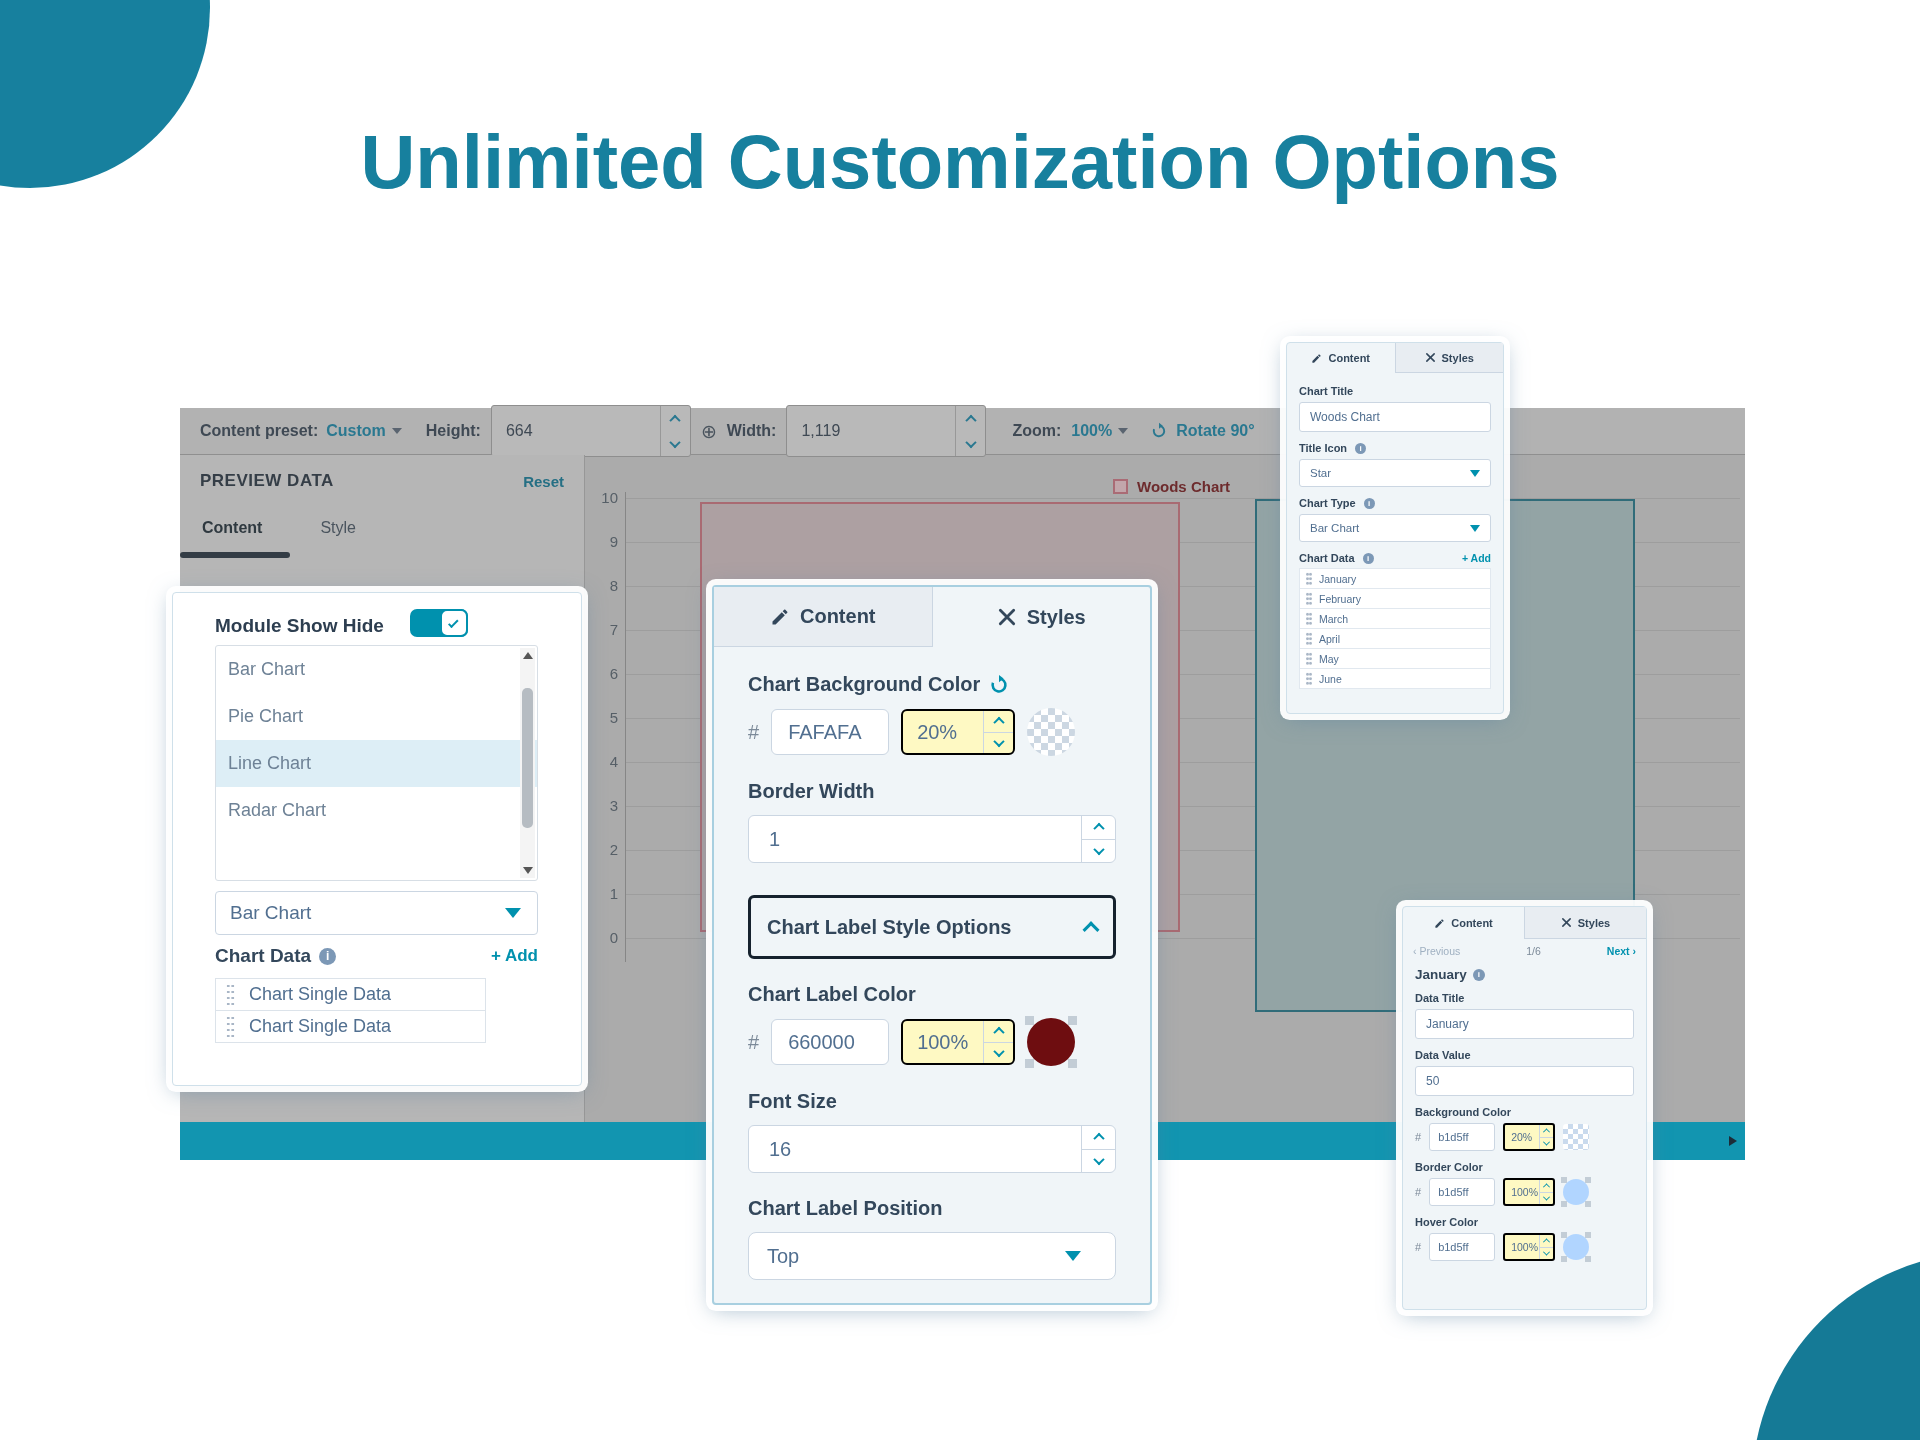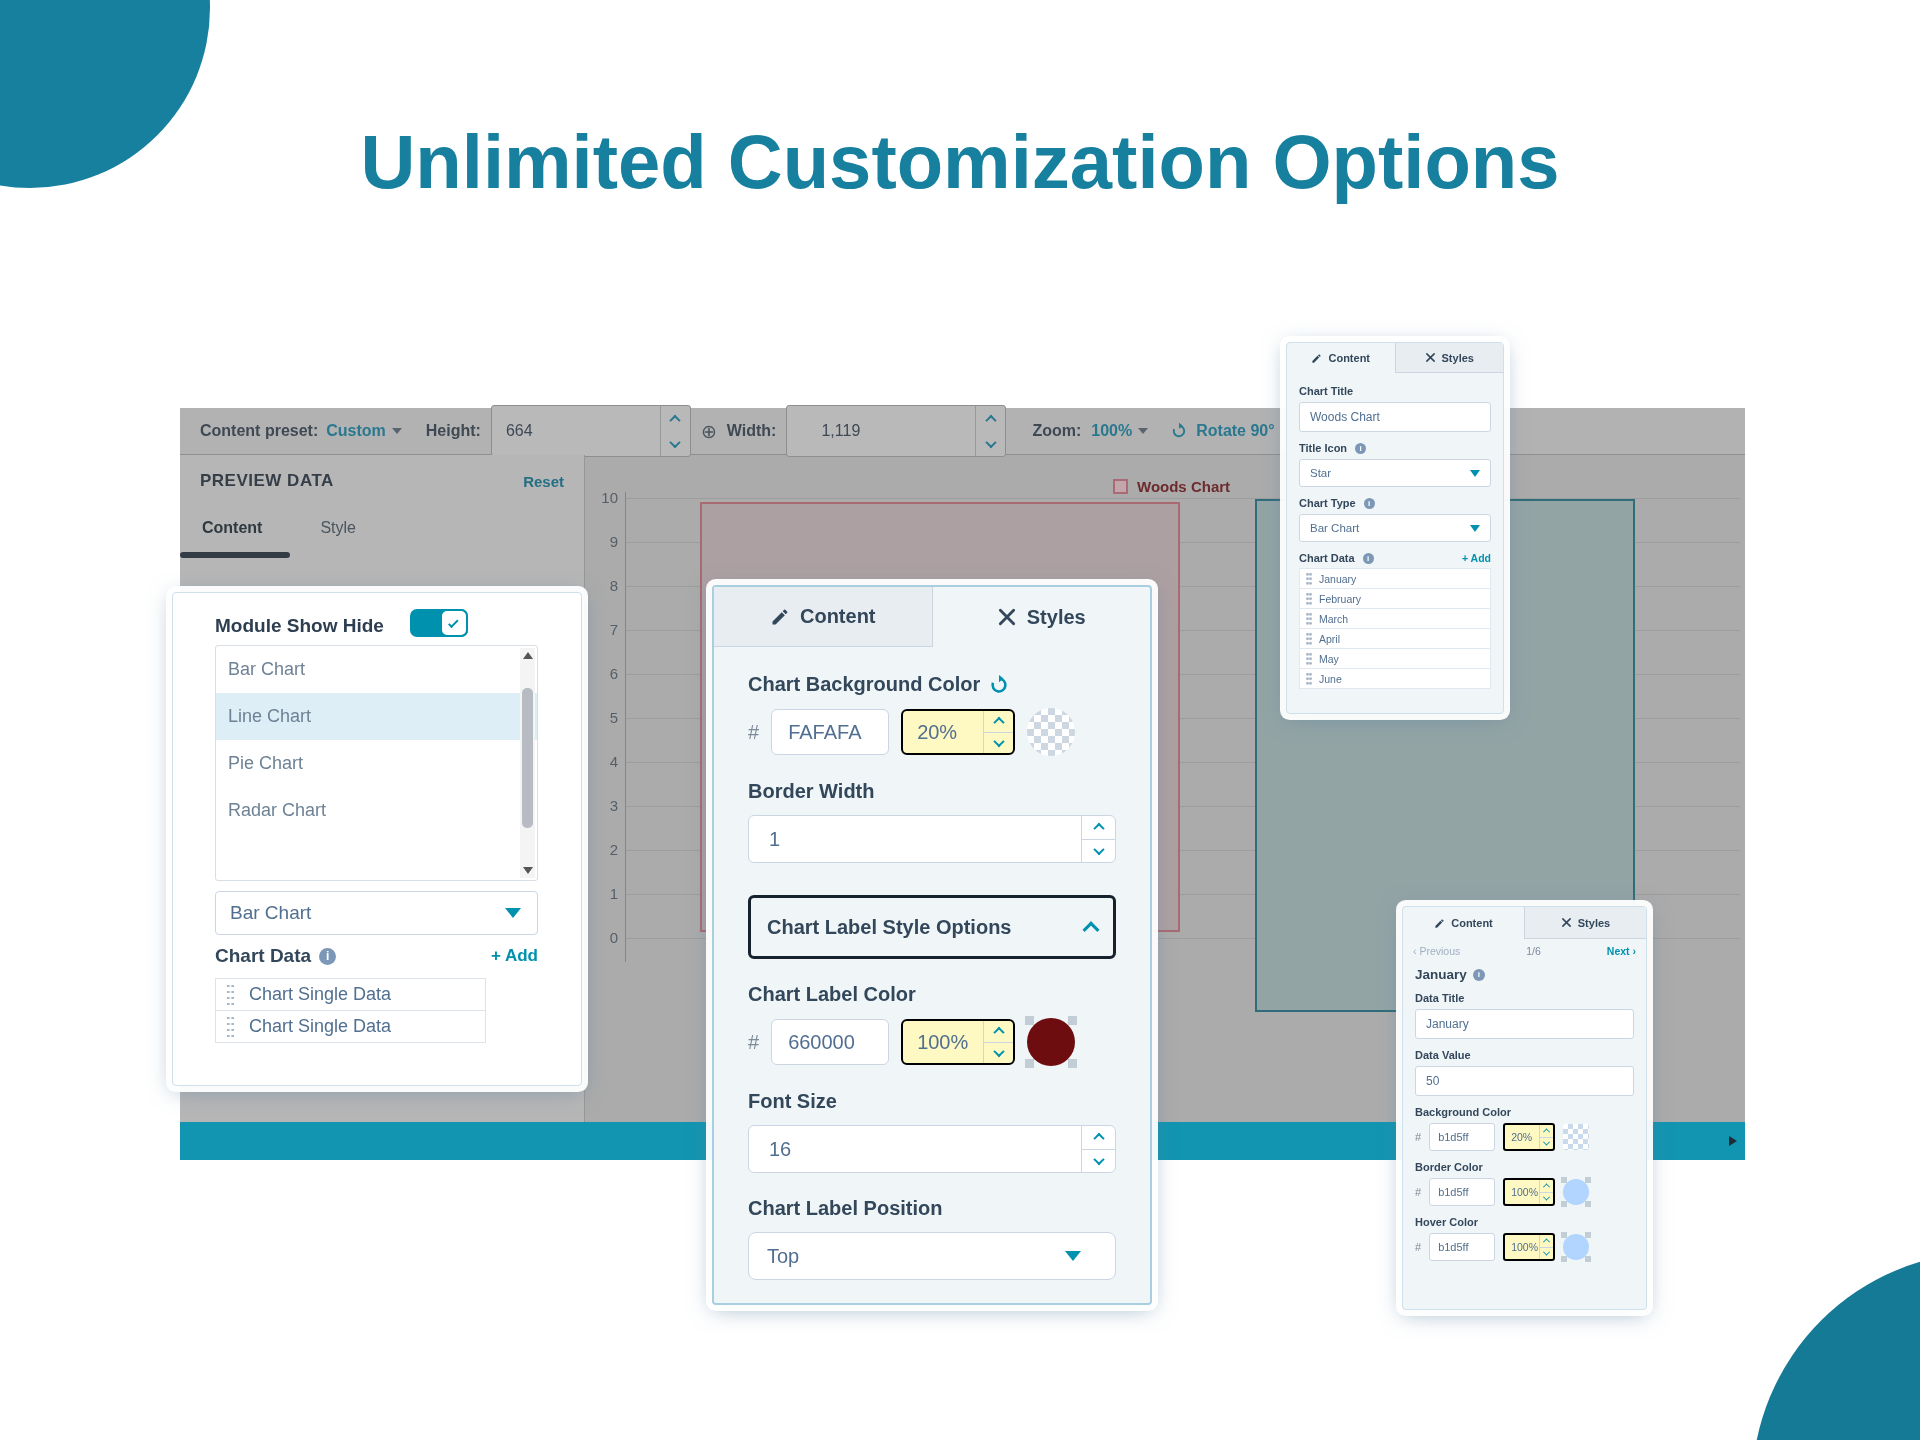--- a/index.html
+++ b/index.html
@@ -231,21 +231,21 @@
             <b>
               <i class="chev up dim"></i>
             </b>
             <b>
               <i class="chev down dim"></i>
             </b>
           </span>
       </div>
       <span class="move-icon">⊕</span>
       <span class="t-label">Width:</span>
-      <div class="t-input" style="margin-left:10px;padding-left:20px;">
+      <div class="t-input" style="margin-left:10px;">
         <span class="val">1,119</span>
         <span class="spin">
             <b>
               <i class="chev up dim"></i>
             </b>
             <b>
               <i class="chev down dim"></i>
             </b>
           </span>
       </div>
@@ -315,22 +315,22 @@
     <div class="head-row">
       <span class="lbl">Module Show Hide</span>
       <span class="toggle">
         <span class="knob">
             <i class="check"></i>
           </span>
       </span>
     </div>
     <div class="type-list">
       <div class="row">Bar Chart</div>
+      <div class="row">Pie Chart</div>
       <div class="row hl">Line Chart</div>
-      <div class="row">Pie Chart</div>
       <div class="row">Radar Chart</div>
       <div class="scrollbar">
         <span class="scroll-up"></span>
         <span class="scroll-thumb"></span>
         <span class="scroll-dn"></span>
       </div>
     </div>
     <div class="select-box">
       <span>Bar Chart</span>
       <span class="caret"></span>

